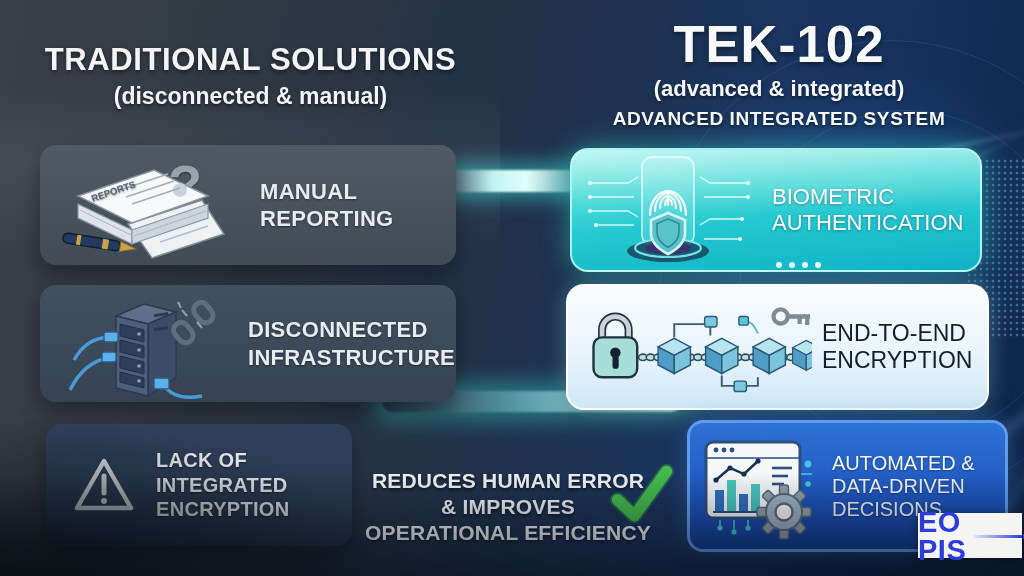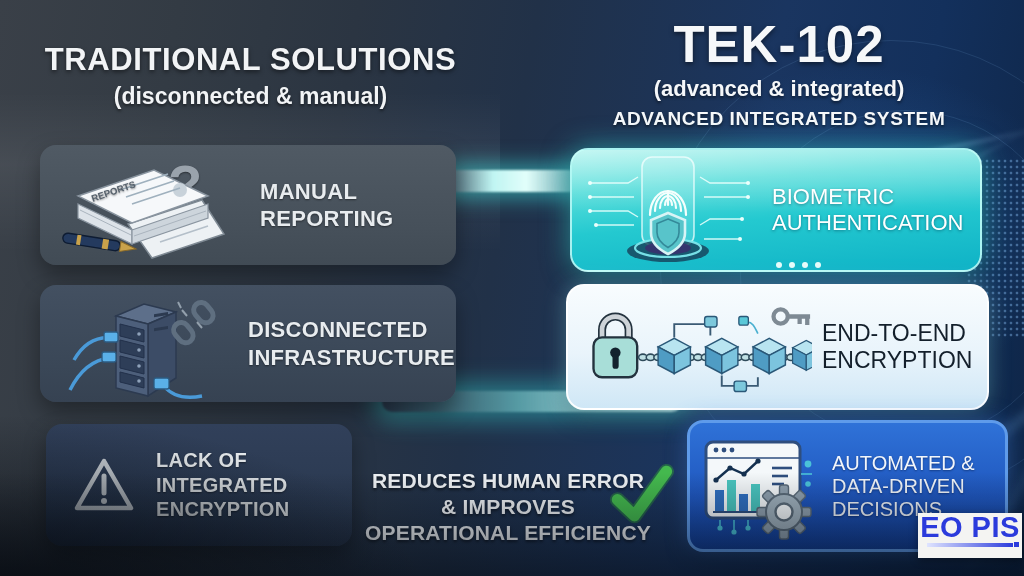--- a/index.html
+++ b/index.html
@@ -101,21 +101,21 @@
   .card1-dots i{width:6px;height:6px;border-radius:50%;background:#f2fffd;opacity:.95;display:block;}
 
   
   .benefit{left:352px;top:468px;width:312px;text-align:center;color:#eef1f4;
       font-size:21px;font-weight:bold;line-height:26px;letter-spacing:.2px;
       text-shadow:0 2px 3px rgba(0,0,0,.55);}
   .check{left:608px;top:462px;width:66px;height:66px;}
 
   
   .logo{left:918px;top:513px;width:104px;height:45px;background:#f4f4f2;
-      box-shadow:0 2px 8px rgba(0,0,0,.4);display:flex;flex-direction:column;
+      box-shadow:0 2px 8px rgba(0,0,0,.4);display:flex;flex-direction:row;
       align-items:center;justify-content:flex-start;}
   .logo .txt{font-size:29px;font-weight:bold;color:#2b3bdc;letter-spacing:.5px;line-height:28px;}
   .logo .ul{position:relative;width:86px;height:3.5px;margin-top:2px;
       background:linear-gradient(90deg,#dfe4ff,#2b3bdc);}
   .logo .ul::after{content:"";position:absolute;right:-6px;top:-1px;width:5px;height:5px;background:#2b3bdc;}
 </style>
 </head>
 <body>
 
 <div class="stage">

